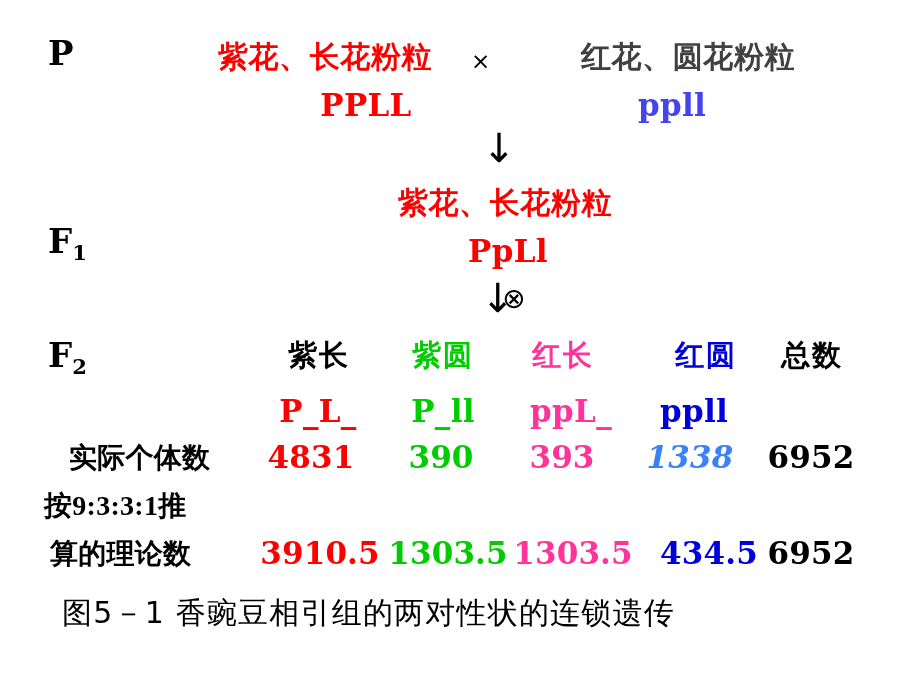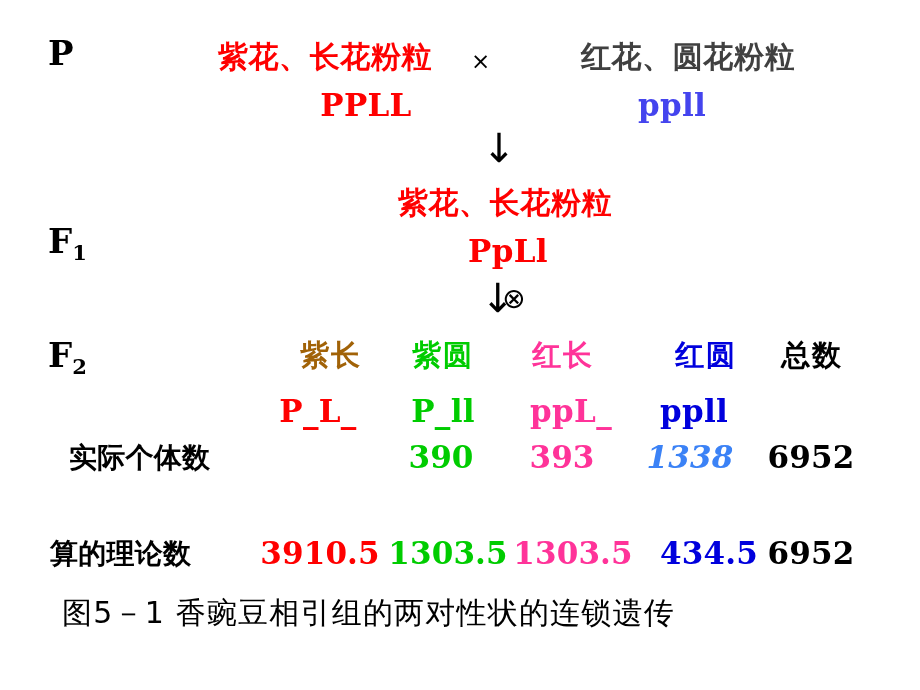--- a/index.html
+++ b/index.html
@@ -123,37 +123,39 @@
 
   <div class="abs serif-b geno ctr" style="left:508px; top:236px; color:#FF0000;">PpLl</div>
 
   <div class="abs arrow-sym" style="left:481px; top:278px;">↓</div>
   <div class="abs otimes-sym" style="left:502px; top:285px;">⊗</div>
 
   <div class="abs gen-label" style="left:48px; top:338px;">
     <span>F</span><sub>2</sub>
   </div>
 
-  <div class="abs cjk cjk-head ctr" style="left:331px; top:341px; color:#a16207;">紫长</div>
+  <div class="abs cjk cjk-head ctr" style="left:319px; top:341px; color:#000000;">紫长</div>
   <div class="abs cjk cjk-head ctr" style="left:443px; top:341px; color:#00CC00;">紫圆</div>
   <div class="abs cjk cjk-head ctr" style="left:563px; top:341px; color:#FF3399;">红长</div>
   <div class="abs cjk cjk-head ctr" style="left:706px; top:341px; color:#0000DD;">红圆</div>
   <div class="abs cjk cjk-head ctr" style="left:812px; top:341px; color:#000000;">总数</div>
 
   <div class="abs serif-b geno ctr" style="left:318px; top:396px; color:#FF0000;">P_L_</div>
   <div class="abs serif-b geno ctr" style="left:443px; top:396px; color:#00CC00;">P_ll</div>
   <div class="abs serif-b geno ctr" style="left:571px; top:396px; color:#FF3399;">ppL_</div>
   <div class="abs serif-b geno ctr" style="left:694px; top:396px; color:#0000DD;">ppll</div>
 
   <div class="abs cjk cjk-rowlab" style="left:44px; top:444px;margin-left:25px;">实际个体数</div>
+  <div class="abs serif-b num ctr" style="left:311px; top:442px; color:#FF0000;">4831</div>
   <div class="abs serif-b num ctr" style="left:441px; top:442px; color:#00CC00;">390</div>
   <div class="abs serif-b num ctr" style="left:562px; top:442px; color:#FF3399;">393</div>
   <div class="abs serif-b num ctr" style="left:690px; top:442px; color:#3b82f6;font-style:italic;">1338</div>
   <div class="abs serif-b num ctr" style="left:811px; top:442px; color:#000000;">6952</div>
 
+  <div class="abs cjk cjk-rowlab" style="left:44px; top:492px;">按9:3:3:1推</div>
   <div class="abs cjk cjk-rowlab" style="left:50px; top:540px;">算的理论数</div>
 
   <div class="abs serif-b num ctr" style="left:320px; top:538px; color:#FF0000;">3910.5</div>
   <div class="abs serif-b num ctr" style="left:448px; top:538px; color:#00CC00;">1303.5</div>
   <div class="abs serif-b num ctr" style="left:573px; top:538px; color:#FF3399;">1303.5</div>
   <div class="abs serif-b num ctr" style="left:693px; top:538px; color:#0000DD;margin-left:16px;">434.5</div>
   <div class="abs serif-b num ctr" style="left:811px; top:538px; color:#000000;">6952</div>
 
   <div class="abs caption" style="left:62px; top:598px;">图5－1  香豌豆相引组的两对性状的连锁遗传</div>
 

